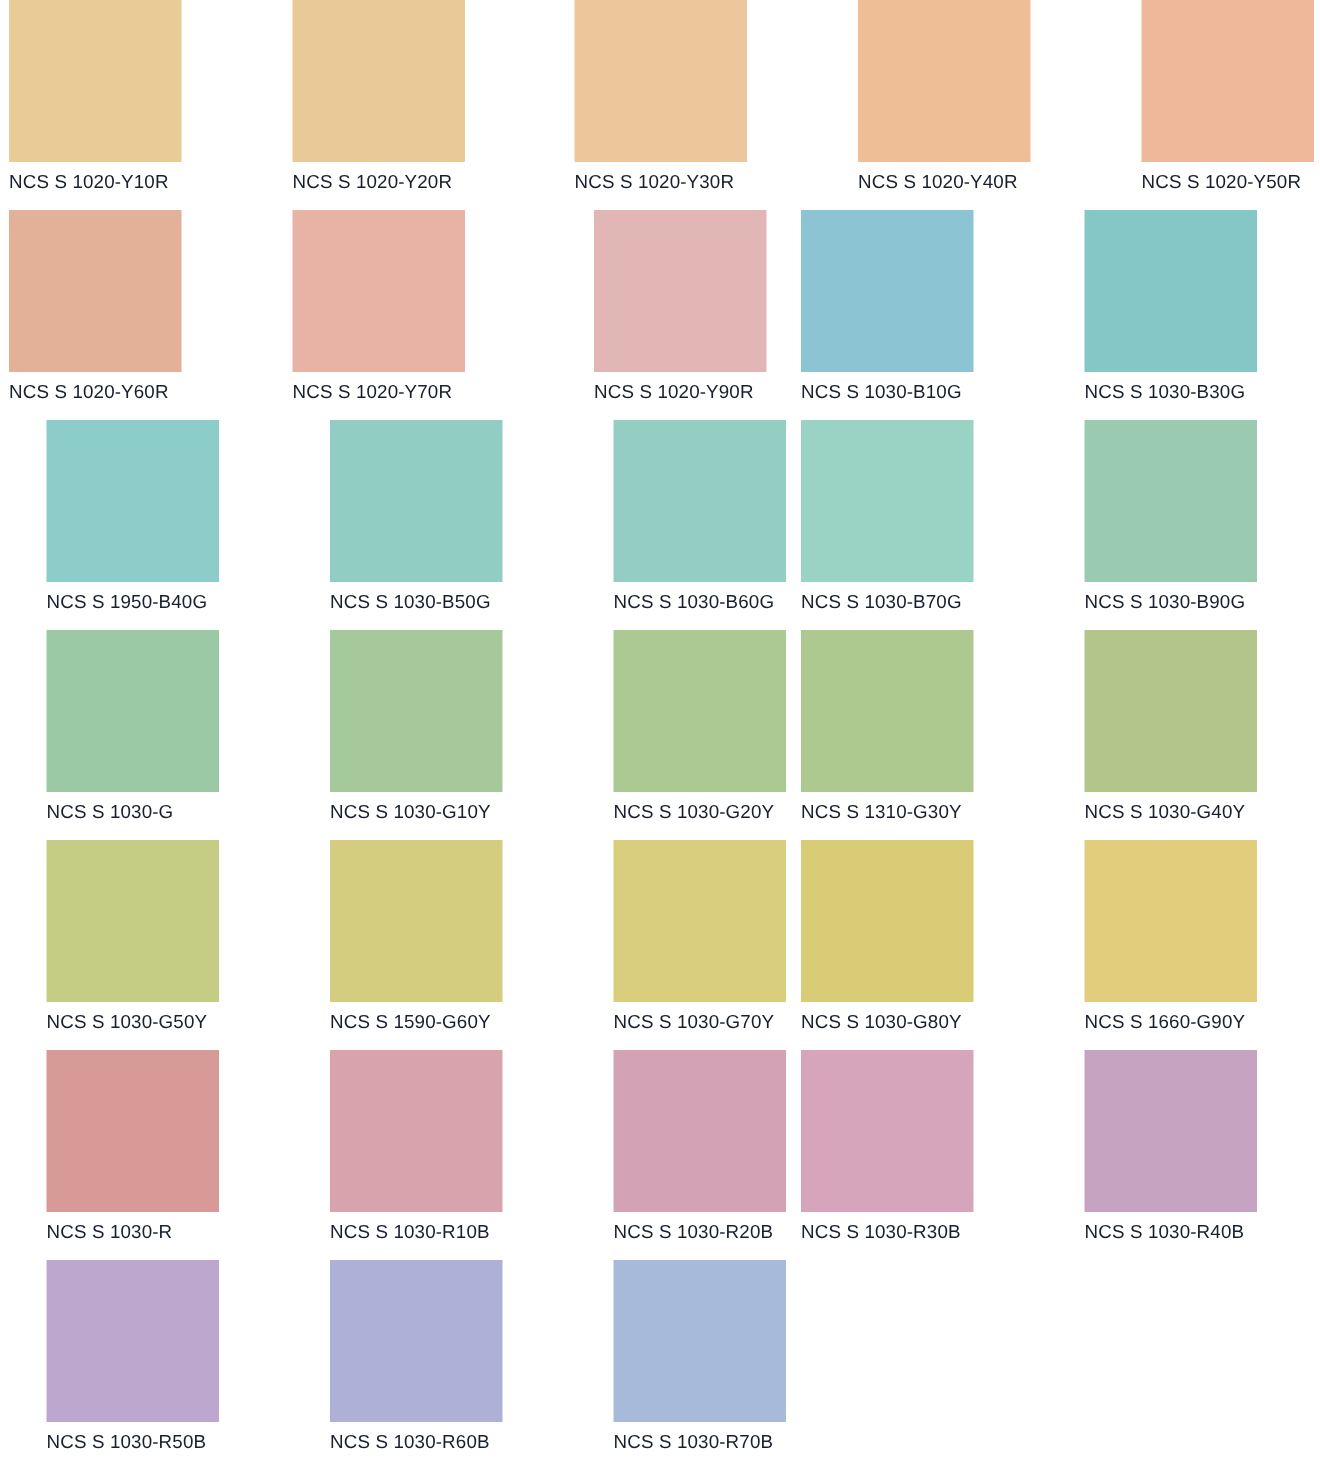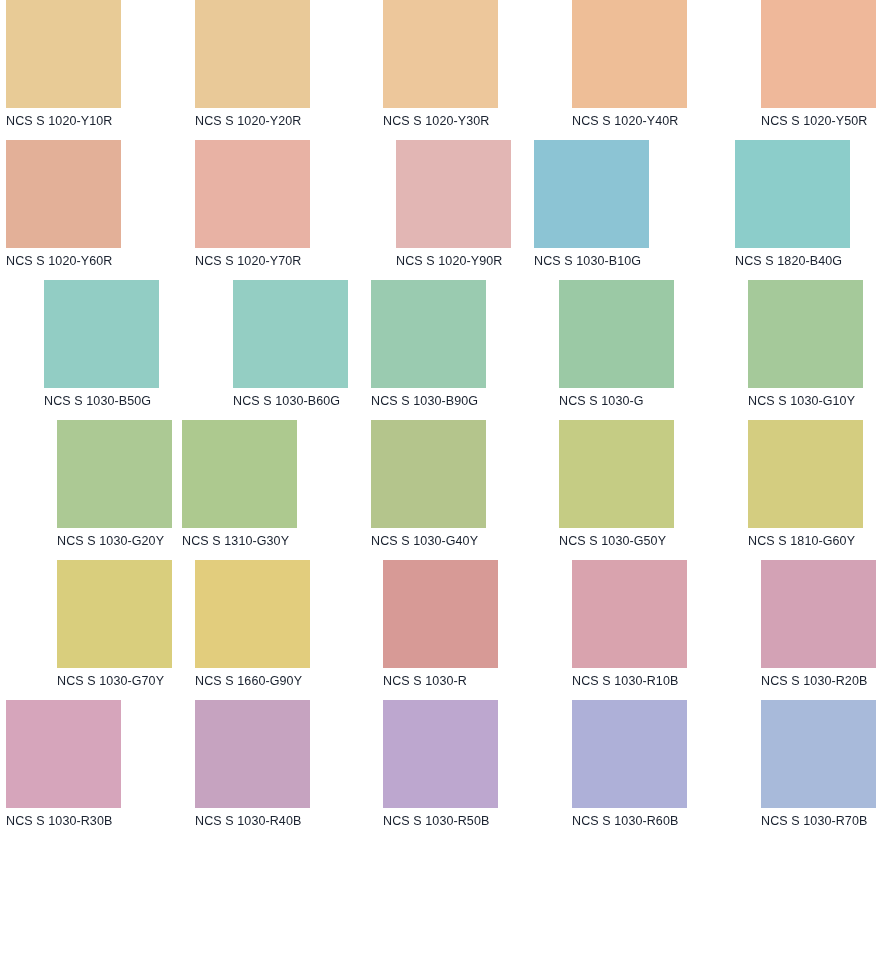--- a/index.html
+++ b/index.html
@@ -89,31 +89,39 @@
       <span class="swatch-label">NCS S 1020-Y70R</span>
     </div>
     <div class="swatch-cell col-4">
       <div class="swatch-chip" style="background-color: rgb(226, 182, 180);"></div>
       <span class="swatch-label">NCS S 1020-Y90R</span>
     </div>
     <div class="swatch-cell col-1">
       <div class="swatch-chip" style="background-color: rgb(140, 196, 212);"></div>
       <span class="swatch-label">NCS S 1030-B10G</span>
     </div>
+    <div class="swatch-cell col-2">
+      <div class="swatch-chip" style="background-color: rgb(133, 198, 199);"></div>
+      <span class="swatch-label">NCS S 1030-B30G</span>
+    </div>
     <div class="swatch-cell col-3">
       <div class="swatch-chip" style="background-color: rgb(140, 205, 202);"></div>
-      <span class="swatch-label">NCS S 1820-B40G</span>
+      <span class="swatch-label">NCS S 1950-B40G</span>
     </div>
     <div class="swatch-cell col-4">
       <div class="swatch-chip" style="background-color: rgb(146, 205, 196);"></div>
       <span class="swatch-label">NCS S 1030-B50G</span>
     </div>
     <div class="swatch-cell col-5">
       <div class="swatch-chip" style="background-color: rgb(148, 206, 195);"></div>
       <span class="swatch-label">NCS S 1030-B60G</span>
+    </div>
+    <div class="swatch-cell col-1">
+      <div class="swatch-chip" style="background-color: rgb(154, 210, 195);"></div>
+      <span class="swatch-label">NCS S 1030-B70G</span>
     </div>
     <div class="swatch-cell col-2">
       <div class="swatch-chip" style="background-color: rgb(154, 203, 176);"></div>
       <span class="swatch-label">NCS S 1030-B90G</span>
     </div>
     <div class="swatch-cell col-3">
       <div class="swatch-chip" style="background-color: rgb(155, 201, 165);"></div>
       <span class="swatch-label">NCS S 1030-G</span>
     </div>
     <div class="swatch-cell col-4">
@@ -131,25 +139,29 @@
     <div class="swatch-cell col-2">
       <div class="swatch-chip" style="background-color: rgb(180, 197, 140);"></div>
       <span class="swatch-label">NCS S 1030-G40Y</span>
     </div>
     <div class="swatch-cell col-3">
       <div class="swatch-chip" style="background-color: rgb(197, 204, 132);"></div>
       <span class="swatch-label">NCS S 1030-G50Y</span>
     </div>
     <div class="swatch-cell col-4">
       <div class="swatch-chip" style="background-color: rgb(212, 205, 128);"></div>
-      <span class="swatch-label">NCS S 1810-G60Y</span>
+      <span class="swatch-label">NCS S 1590-G60Y</span>
     </div>
     <div class="swatch-cell col-5">
       <div class="swatch-chip" style="background-color: rgb(217, 206, 125);"></div>
       <span class="swatch-label">NCS S 1030-G70Y</span>
+    </div>
+    <div class="swatch-cell col-1">
+      <div class="swatch-chip" style="background-color: rgb(217, 204, 118);"></div>
+      <span class="swatch-label">NCS S 1030-G80Y</span>
     </div>
     <div class="swatch-cell col-2">
       <div class="swatch-chip" style="background-color: rgb(226, 205, 125);"></div>
       <span class="swatch-label">NCS S 1660-G90Y</span>
     </div>
     <div class="swatch-cell col-3">
       <div class="swatch-chip" style="background-color: rgb(215, 154, 150);"></div>
       <span class="swatch-label">NCS S 1030-R</span>
     </div>
     <div class="swatch-cell col-4">

